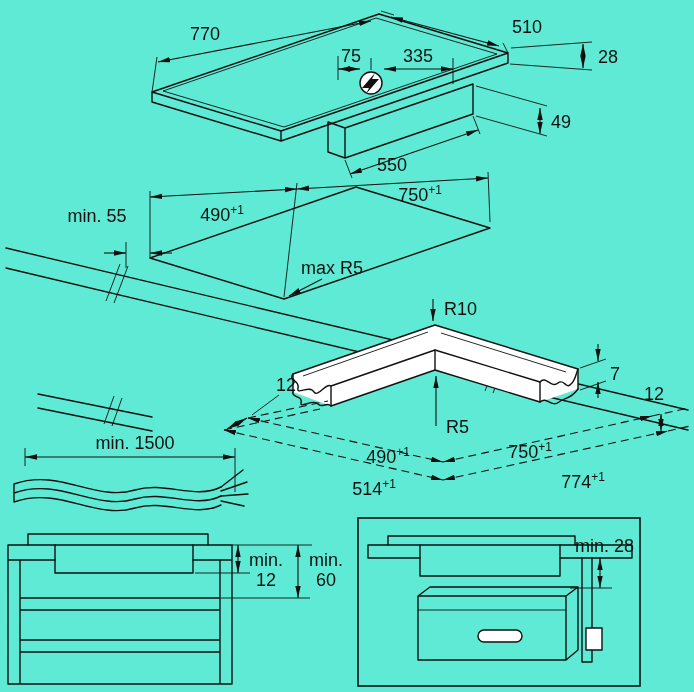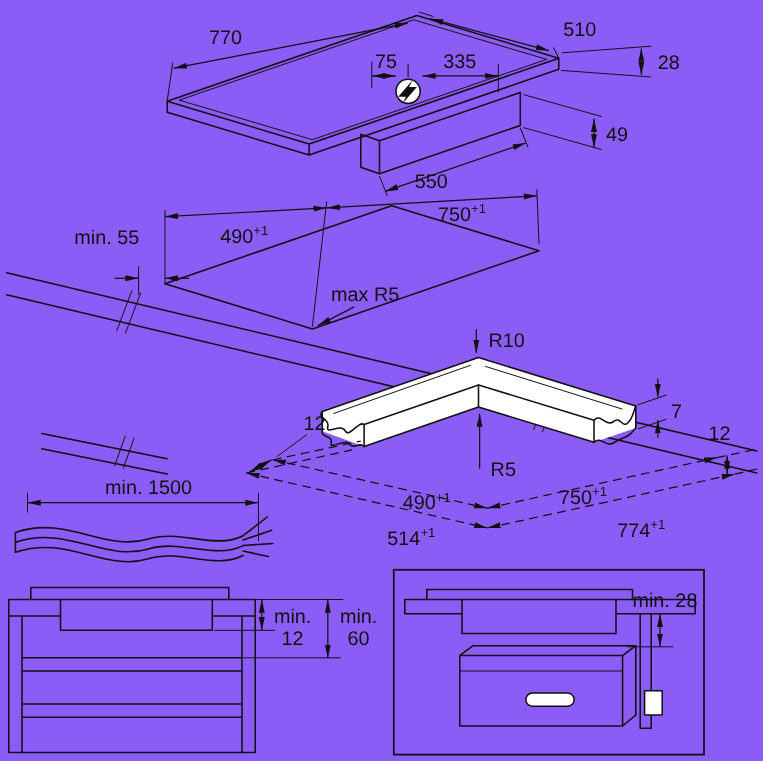--- a/index.html
+++ b/index.html
@@ -1,16 +1,16 @@
 <!DOCTYPE html>
 <html><head>
 <meta charset="utf-8">
 <style>
   html,body{margin:0;padding:0;background:#ffffff;}
-  #canvas{width:694px;height:692px;background:#8b5cf6;position:relative;}
+  #canvas{width:694px;height:692px;background:#5eead4;position:relative;}
   svg{display:block;}
   svg text{font-family:"Liberation Sans",sans-serif;font-size:18px;fill:#111;}
   .sup{font-size:12px;}
   .ln{fill:none;stroke:#111;stroke-width:1.4;stroke-linejoin:round;stroke-linecap:round;}
   .fw{fill:#ffffff;stroke:none;}
   .wh{fill:#ffffff;stroke:#111;stroke-width:1.4;stroke-linejoin:round;}
   .thin{fill:none;stroke:#111;stroke-width:0.9;}
   .dim{fill:none;stroke:#111;stroke-width:1.1;}
   .dash{fill:none;stroke:#111;stroke-width:1.1;stroke-dasharray:8 5;}
   .bd{fill:none;stroke:#111;stroke-width:1.6;}

